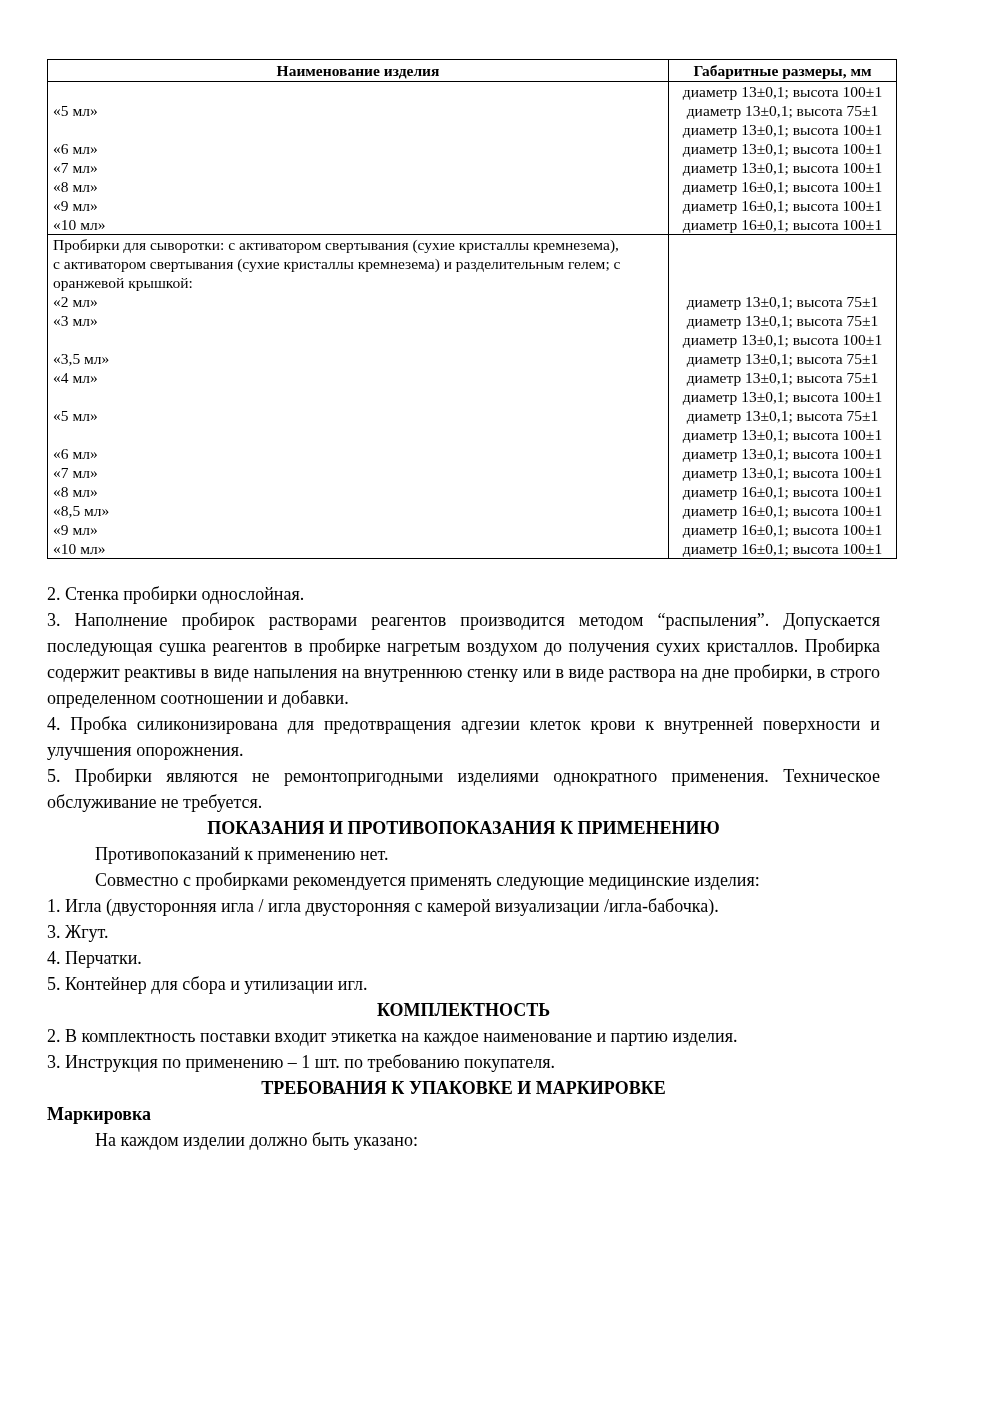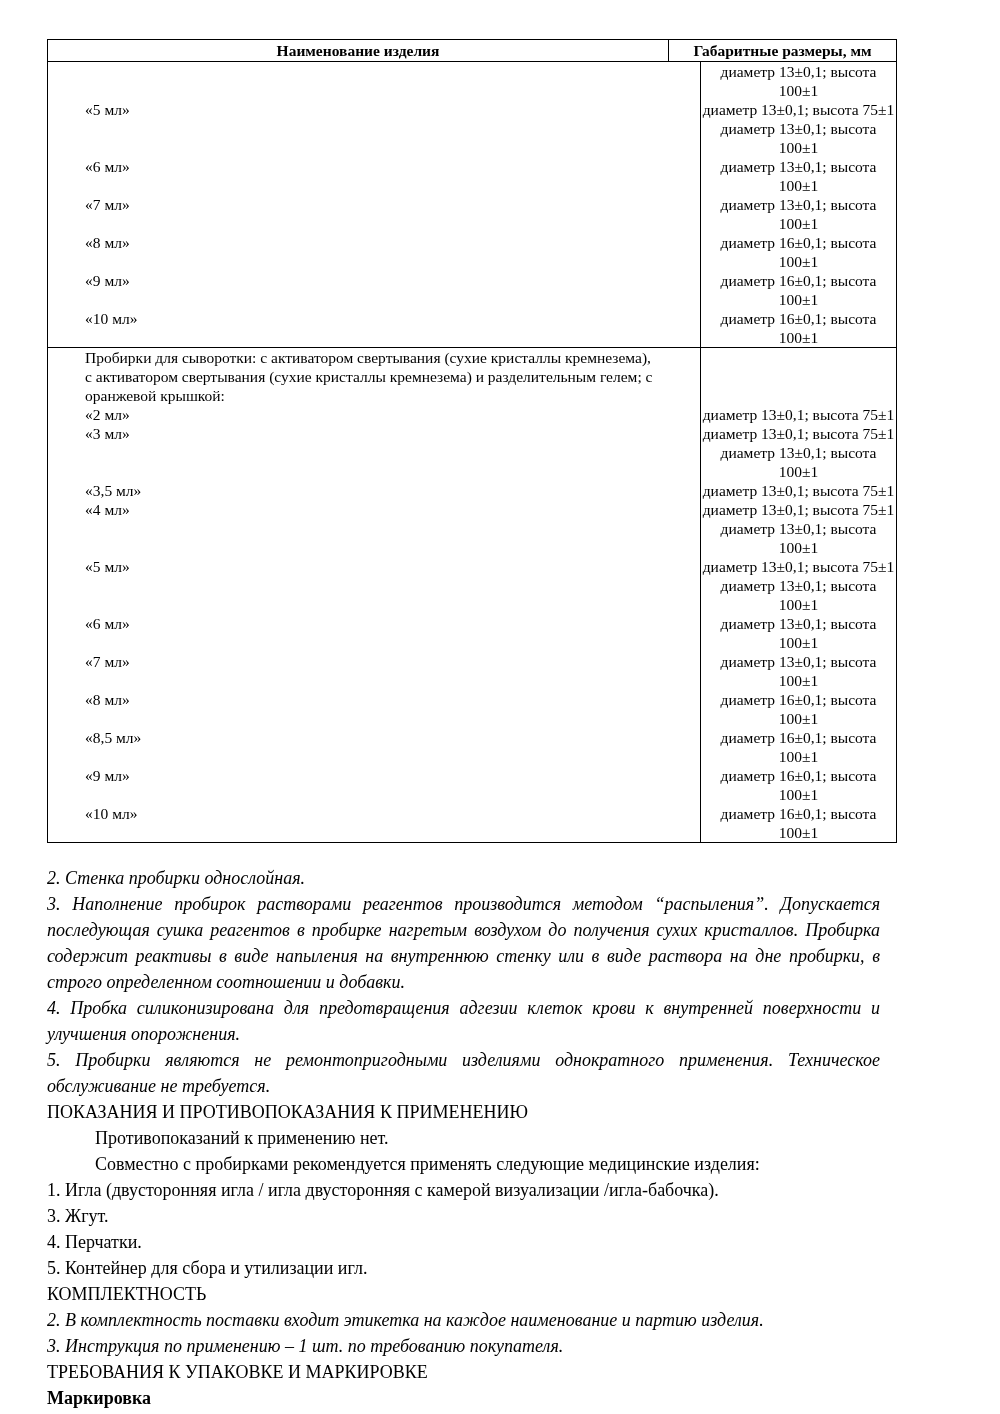--- a/index.html
+++ b/index.html
@@ -3,40 +3,40 @@
 <meta charset="utf-8">
 <style>
   * { margin: 0; padding: 0; box-sizing: border-box; }
   html, body { background: #ffffff; }
   body {
     width: 1000px; height: 1414px;
     font-family: "Liberation Serif", serif;
     color: #000;
     overflow: hidden;
   }
-  .page { width: 1000px; height: 1414px; padding: 39px 103px 40px 47px; background: #fff; }
+  .page { width: 1000px; height: 1414px; padding: 59px 103px 40px 47px; background: #fff; }
 
   
   .doc-table { width: 850px; border: 1px solid #000; font-size: 15.5px; }
   .t-header { display: flex; font-weight: bold; border-bottom: 1px solid #000; }
   .t-header > div { line-height: 21px; text-align: center; }
   .t-h-left { width: 620px; }
   .t-h-right { flex: 1; border-left: 1px solid #000; }
   .t-line { display: flex; }
-  .t-label { width: 620px; padding-left: 5px; line-height: 19px; min-height: 19px; margin-left: 32px; }
+  .t-label { width: 620px; padding-left: 5px; line-height: 19px; min-height: 19px; }
   .t-dim { flex: 1; border-left: 1px solid #000; text-align: center; line-height: 19px; min-height: 19px; }
   .t-desc { padding-right: 40px; text-align: left; }
   .t-section2 { border-top: 1px solid #000; }
 
   
   .body-text { width: 833px; font-size: 18px; line-height: 26px; margin-top: 22px; }
   .body-text p { margin: 0; }
-  .j { text-align: justify; font-style: italic; }
+  .j { text-align: justify; }
   .indent { text-indent: 48px; }
-  .heading { text-align: left; font-weight: normal; margin-top: 16px; margin-bottom: 10px; }
+  .heading { text-align: center; font-weight: bold; margin-top: 16px; margin-bottom: 10px; }
   .list-ind { margin-left: 48px; }
   .subheading { font-weight: bold; margin-left: 100px; }
 </style>
 </head>
 <body>
 
 <div class="page">
 
   <div class="doc-table">
     <div class="t-header">

